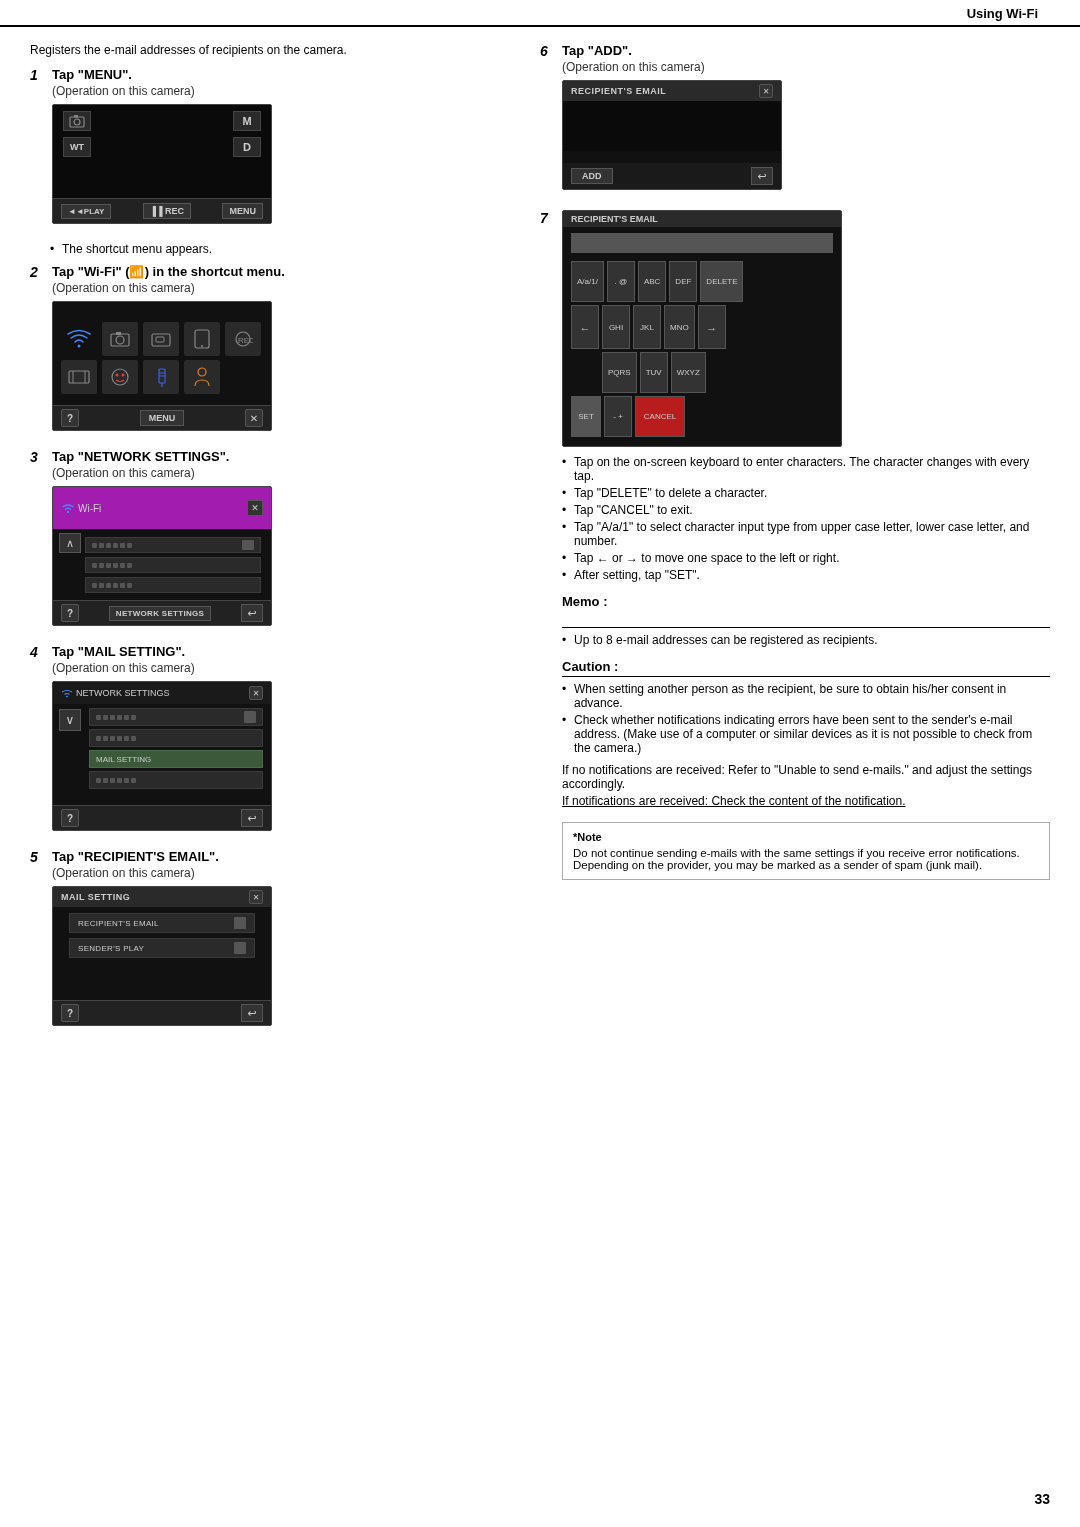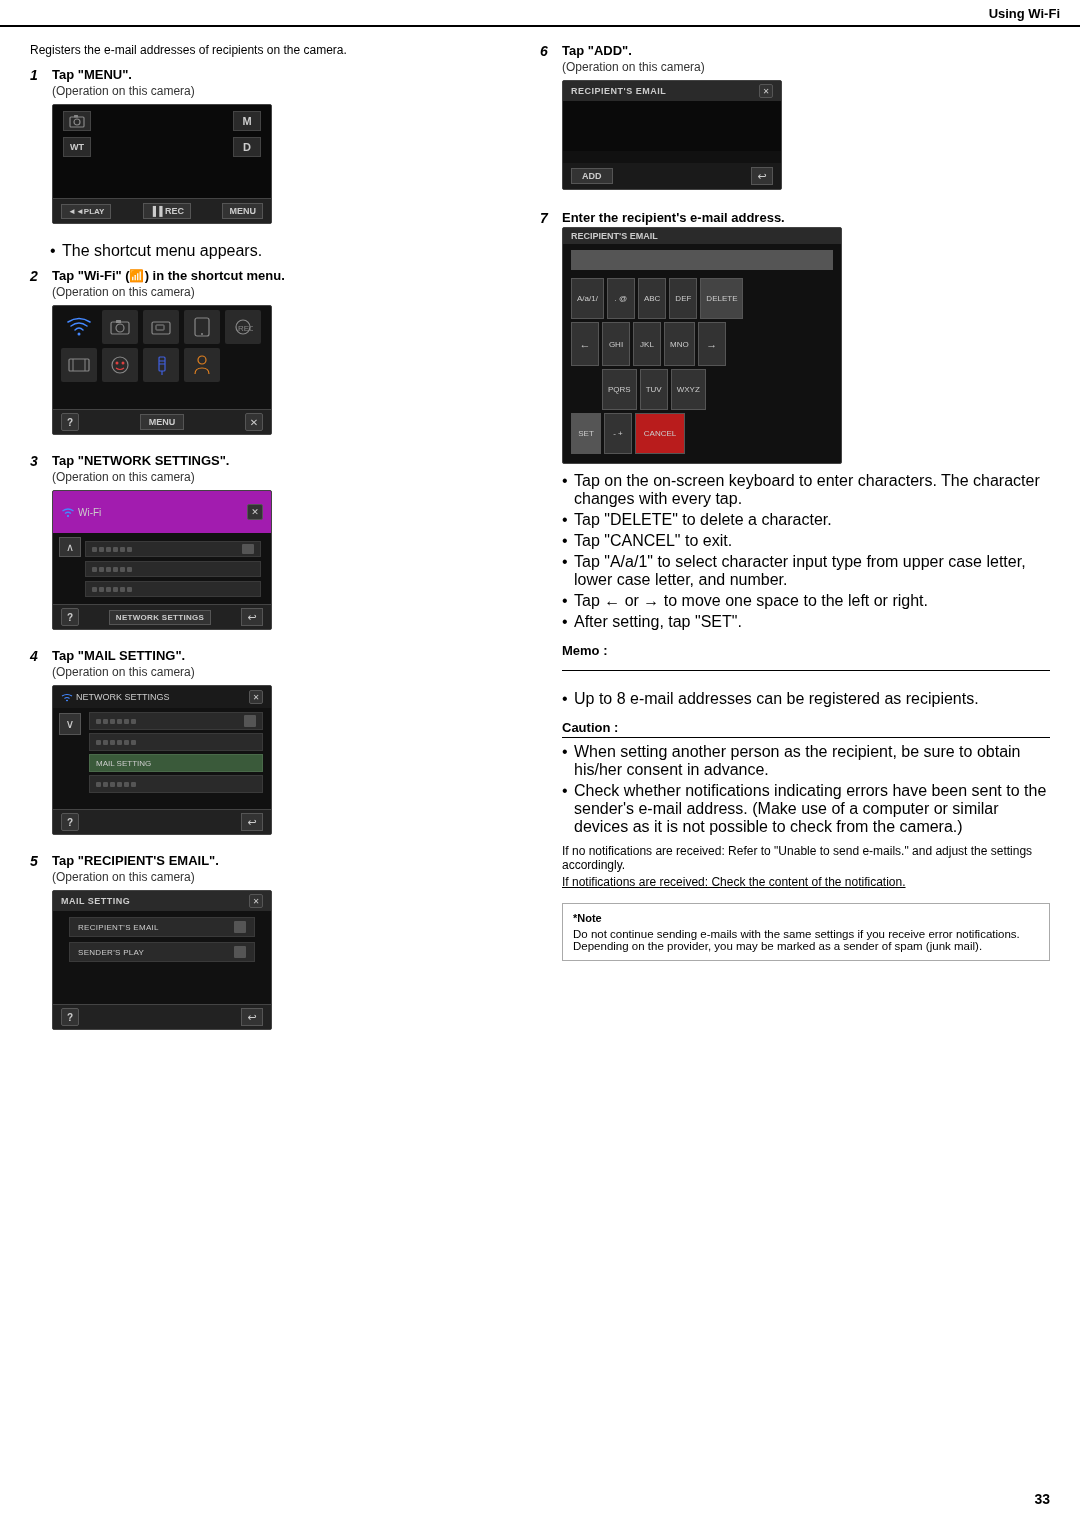--- a/index.html
+++ b/index.html
@@ -10,21 +10,21 @@
       font-family: Arial, Helvetica, sans-serif;
       font-size: 13px;
       color: #000;
       position: relative;
     }
 
     
     .page-header {
       border-bottom: 2px solid #000;
       text-align: right;
-      padding: 6px 20px 4px 30px;
+      padding: 6px 42px 4px 30px;
       font-size: 13px;
       font-weight: bold;
     }
 
     
     .content {
       display: flex;
       padding: 16px 30px 20px 30px;
       gap: 20px;
     }
@@ -156,21 +156,21 @@
 
     .play-btn { font-size: 8px; }
 
     
     .bullet-list {
       list-style: none;
       margin: 4px 0 8px 0;
     }
 
     .bullet-list li {
-      font-size: 16px;
+      font-size: 12px;
       padding-left: 12px;
       position: relative;
       margin-bottom: 3px;
     }
 
     .bullet-list li::before {
       content: '•';
       position: absolute;
       left: 0;
     }
@@ -599,22 +599,22 @@
 
     
     .memo-section {
       margin-top: 12px;
     }
 
     .memo-title {
       font-weight: bold;
       font-size: 13px;
       border-bottom: 1px solid #000;
-      padding-bottom: 12px;
-      margin-bottom: 19px;
+      padding-bottom: 18px;
+      margin-bottom: 5px;
     }
 
     .caution-title {
       font-weight: bold;
       font-size: 13px;
       border-bottom: 1px solid #000;
       padding-bottom: 2px;
       margin-bottom: 5px;
     }
 
@@ -692,21 +692,21 @@
       </ul>
     </div>
 
     <div class="step">
       <div class="step-num">2</div>
       <div class="step-content">
         <div class="step-text">Tap "Wi-Fi" (<span style="font-size:12px;">📶</span>) in the shortcut menu.</div>
         <div class="step-sub">(Operation on this camera)</div>
 
         <div class="camera-screen shortcut-screen">
-          <div style="padding: 4px 8px 0;">
+          <div style="padding: 20px 8px 0;">
 
             <div style="display:flex; gap:5px; margin-bottom:4px;">
 
               <div style="width:36px; height:34px; display:flex; align-items:center; justify-content:center;">
                 <svg width="24" height="22" viewBox="0 0 24 22">
                   <path d="M12 18 L12 18" stroke="#4488ff" stroke-width="2" stroke-linecap="round"></path>
                   <path d="M8 14 Q12 10 16 14" stroke="#4488ff" stroke-width="1.5" fill="none" stroke-linecap="round"></path>
                   <path d="M4 10 Q12 4 20 10" stroke="#4488ff" stroke-width="1.5" fill="none" stroke-linecap="round"></path>
                   <path d="M1 6 Q12 -1 23 6" stroke="#4488ff" stroke-width="1.5" fill="none" stroke-linecap="round"></path>
                   <circle cx="12" cy="18" r="1.5" fill="#4488ff"></circle>
@@ -960,21 +960,20 @@
             <div class="add-btn">ADD</div>
             <div class="back-btn">↩</div>
           </div>
         </div>
       </div>
     </div>
 
     <div class="step" style="margin-top:12px;">
       <div class="step-num">7</div>
       <div class="step-content">
-        <div class="step-text">Enter the recipient's e-mail address.</div>
 
         <div class="camera-screen keyboard-screen">
           <div class="kb-header">
             <span class="kb-title">RECIPIENT'S EMAIL</span>
           </div>
           <div class="kb-input-area"></div>
           <div class="kb-grid">
 
             <div class="kb-row">
               <div class="kb-key">A/a/1/</div>

